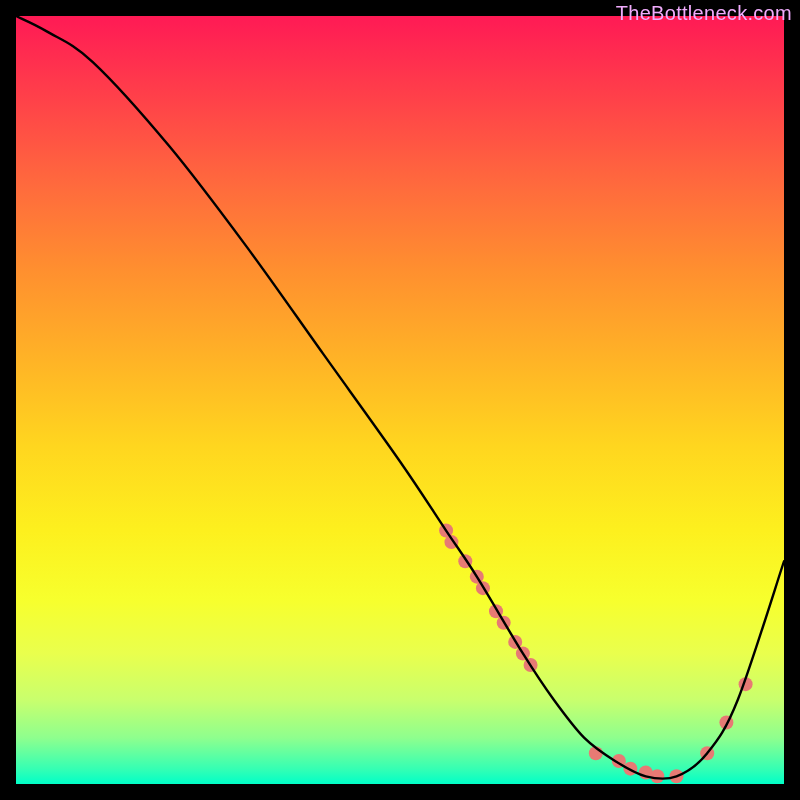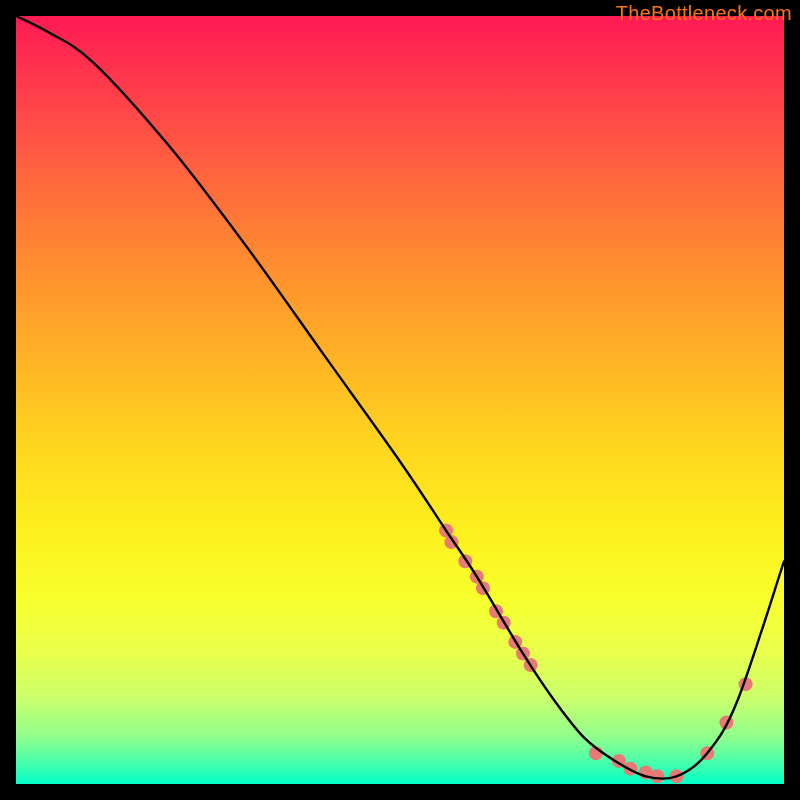--- a/index.html
+++ b/index.html
@@ -36,21 +36,21 @@
       #c9ff6d 89%,
       #8eff8e 94%,
       #36ffb3 98%,
       #00ffc8 100%
     );
   }
   .watermark {
     position: absolute;
     top: 2px;
     right: 8px;
-    color: #f97316;
+    color: #f0abfc;
     font-size: 20px;
     font-weight: 500;
     letter-spacing: 0.3px;
     user-select: none;
     margin-left: 12px;
   }
   svg.curve {
     position: absolute;
     left: 0;
     top: 0;

